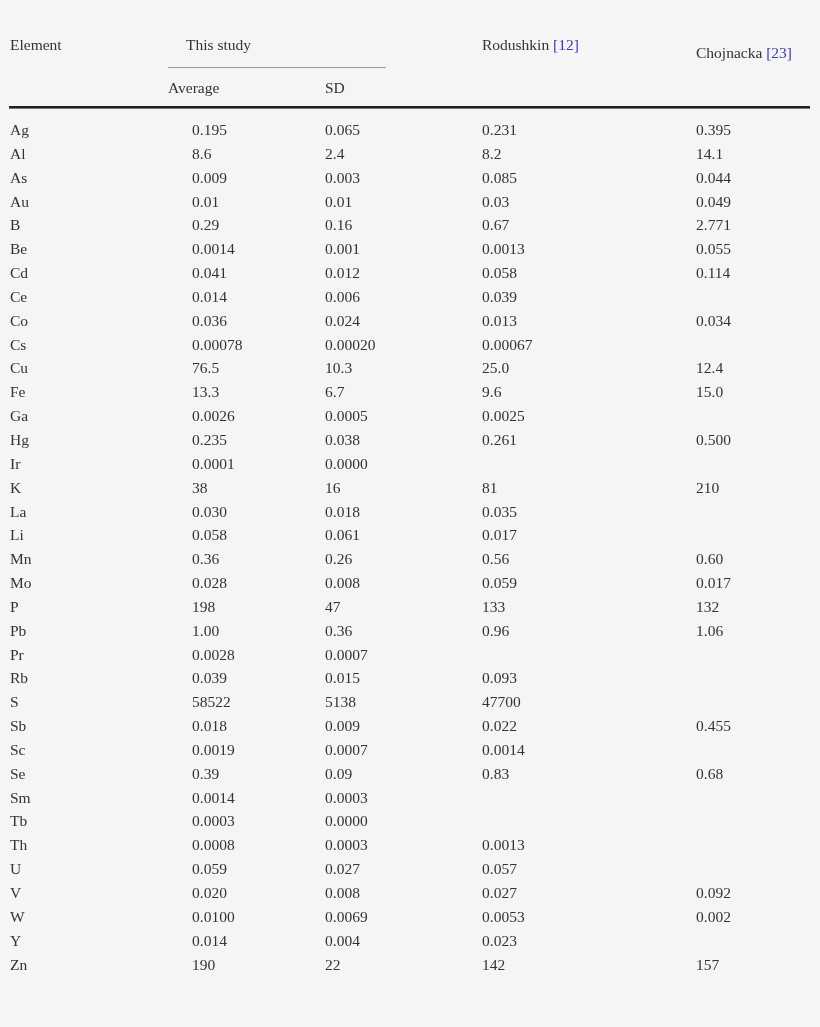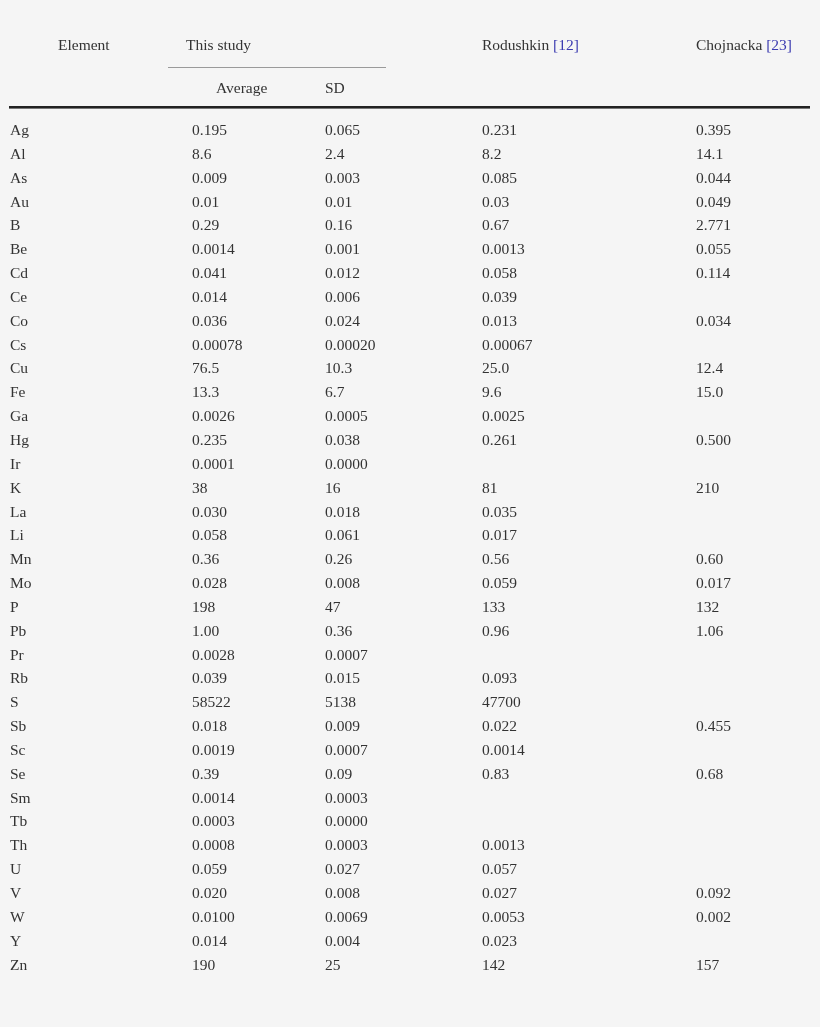--- a/index.html
+++ b/index.html
@@ -60,27 +60,27 @@
     .c0 { left: 10px; }
     .c1 { left: 168px; margin-left: 24px; }
     .c2 { left: 325px; }
     .c3 { left: 482px; }
     .c4 { left: 696px; }
   </style>
 </head>
 <body>
 
 <div>
-  <div class="hdr" style="left:10px; top:36px;margin-left:48px;">Element</div>
+  <div class="hdr" style="left:10px; top:36px;">Element</div>
   <div class="hdr" style="left:168px; top:36px;margin-left:18px;">This study</div>
   <div class="subrule"></div>
-  <div class="hdr" style="left:168px; top:79px;margin-left:48px;">Average</div>
+  <div class="hdr" style="left:168px; top:79px;">Average</div>
   <div class="hdr" style="left:325px; top:79px;">SD</div>
   <div class="hdr" style="left:482px; top:36px;"><span>Rodushkin </span><span class="ref-link">[12]</span></div>
-  <div class="hdr" style="left:696px; top:36px;"><span>Chojnacka </span><span class="ref-link">[23]</span></div>
+  <div class="hdr" style="left:696px; top:44px;"><span>Chojnacka </span><span class="ref-link">[23]</span></div>
   <div class="mainrule"></div>
 </div>
 
 <div id="rows">
     <div class="row">
       <div class="cell c0">Ag</div>
       <div class="cell c1">0.195</div>
       <div class="cell c2">0.065</div>
       <div class="cell c3">0.231</div>
       <div class="cell c4">0.395</div>
@@ -319,17 +319,17 @@
     <div class="row">
       <div class="cell c0">Y</div>
       <div class="cell c1">0.014</div>
       <div class="cell c2">0.004</div>
       <div class="cell c3">0.023</div>
       <div class="cell c4"></div>
     </div>
     <div class="row">
       <div class="cell c0">Zn</div>
       <div class="cell c1">190</div>
-      <div class="cell c2">25</div>
+      <div class="cell c2">22</div>
       <div class="cell c3">142</div>
       <div class="cell c4">157</div>
     </div>
   </div>
 
 </body></html>

